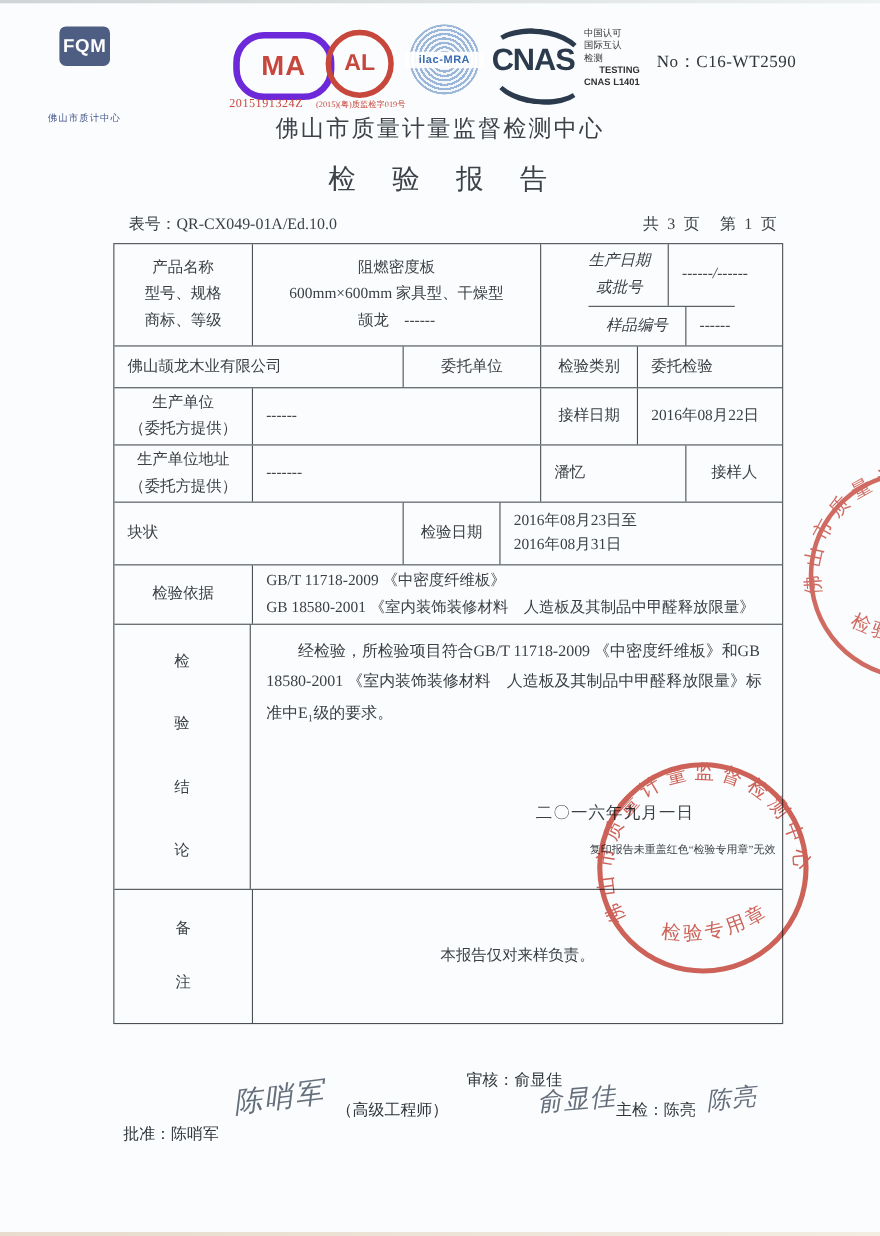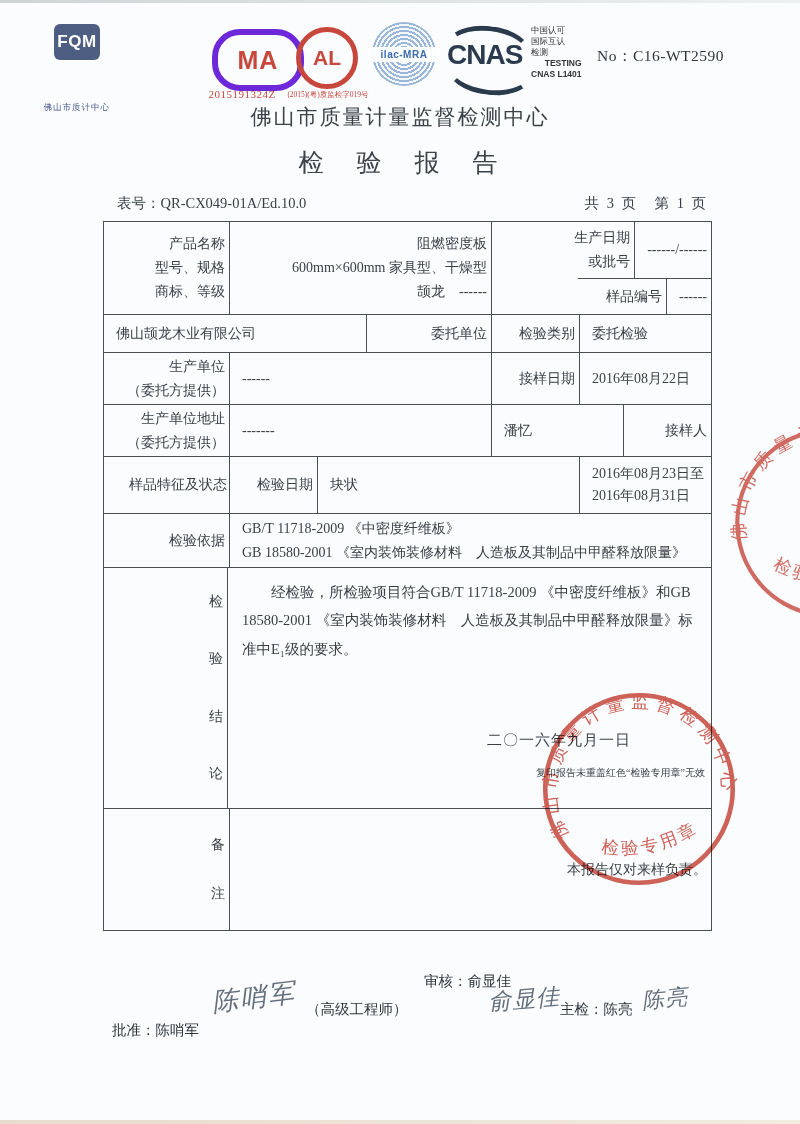--- a/index.html
+++ b/index.html
@@ -45,25 +45,25 @@
   .org-title{left:0;top:103px;width:100%;text-align:center;font-size:21px;letter-spacing:2px;color:#3c4248;}
   .doc-title{left:0;top:146px;width:100%;text-align:center;font-size:25px;letter-spacing:4px;color:#3c4248;}
   .meta-form{left:117px;top:194px;font-size:14.5px;}
   .meta-pages{right:92px;top:194px;font-size:14.5px;letter-spacing:2px;}
 
   
   .rpt-table{left:103px;top:221px;width:609px;border:1.5px solid #4a4f55;box-sizing:border-box;background:transparent;}
   .trow{display:flex;box-sizing:border-box;border-top:1px solid #4a4f55;}
   .trow:first-child{border-top:none;}
   .tc{box-sizing:border-box;border-left:1px solid #4a4f55;display:flex;flex-direction:column;
-      align-items:flex-end;justify-content:center;text-align:center;font-size:14px;line-height:1.7;padding:2px 4px;}
+      align-items:center;justify-content:center;text-align:center;font-size:14px;line-height:1.7;padding:2px 4px;}
   .tc:first-child{border-left:none;}
   .tc.left{align-items:flex-start;text-align:left;padding-left:12px;}
   .w-lab{width:125px;} .w-val{width:262px;} .w-lab2{width:88px;} .w-val2{flex:1;}
-  .sub{display:flex;flex-direction:column;padding:0;}
+  .sub{display:flex;flex-direction:column;padding:0;font-style:italic;}
   .subrow{display:flex;flex:1;}
   .subrow + .subrow{border-top:1px solid #4a4f55;}
   .subrow .tc{border-left:none;}
   .subrow .tc + .tc{border-left:1px solid #4a4f55;}
   .vlabel{justify-content:space-between;padding:22px 4px;}
   .concl-cell{position:relative;align-items:flex-start;justify-content:flex-start;text-align:left;padding:10px 14px;}
   .concl-p{margin:0;text-indent:2em;font-size:14.5px;line-height:1.95;width:455px;}
   .concl-date{position:absolute;top:160px;right:80px;font-size:15px;letter-spacing:1px;}
   .concl-note{position:absolute;top:196px;right:6px;font-size:10px;}
   .remark-cell{justify-content:center;}
@@ -166,23 +166,22 @@
       <div class="tc w-lab">
         <span>生产单位地址</span>
         <span>（委托方提供）</span>
       </div>
       <div class="tc w-val left">-------</div>
       <div class="tc w-val2 left">潘忆</div>
       <div class="tc w-lab2">接样人</div>
     </div>
 
     <div class="trow" style="height:57px;">
-      <div class="tc w-lab" style="padding-left:2px;padding-right:2px;">样品特征及状态</div>
+      <div class="tc w-val left">块状</div>
       <div class="tc w-lab2">检验日期</div>
-      <div class="tc w-val left">块状</div>
       <div class="tc w-val2 left" style="line-height:1.6;">
         <span>2016年08月23日至</span>
         <span>2016年08月31日</span>
       </div>
     </div>
 
     <div class="trow" style="height:54px;">
       <div class="tc w-lab">检验依据</div>
       <div class="tc left" style="flex:1;line-height:1.7;">
         <span>GB/T 11718-2009 《中密度纤维板》</span>

